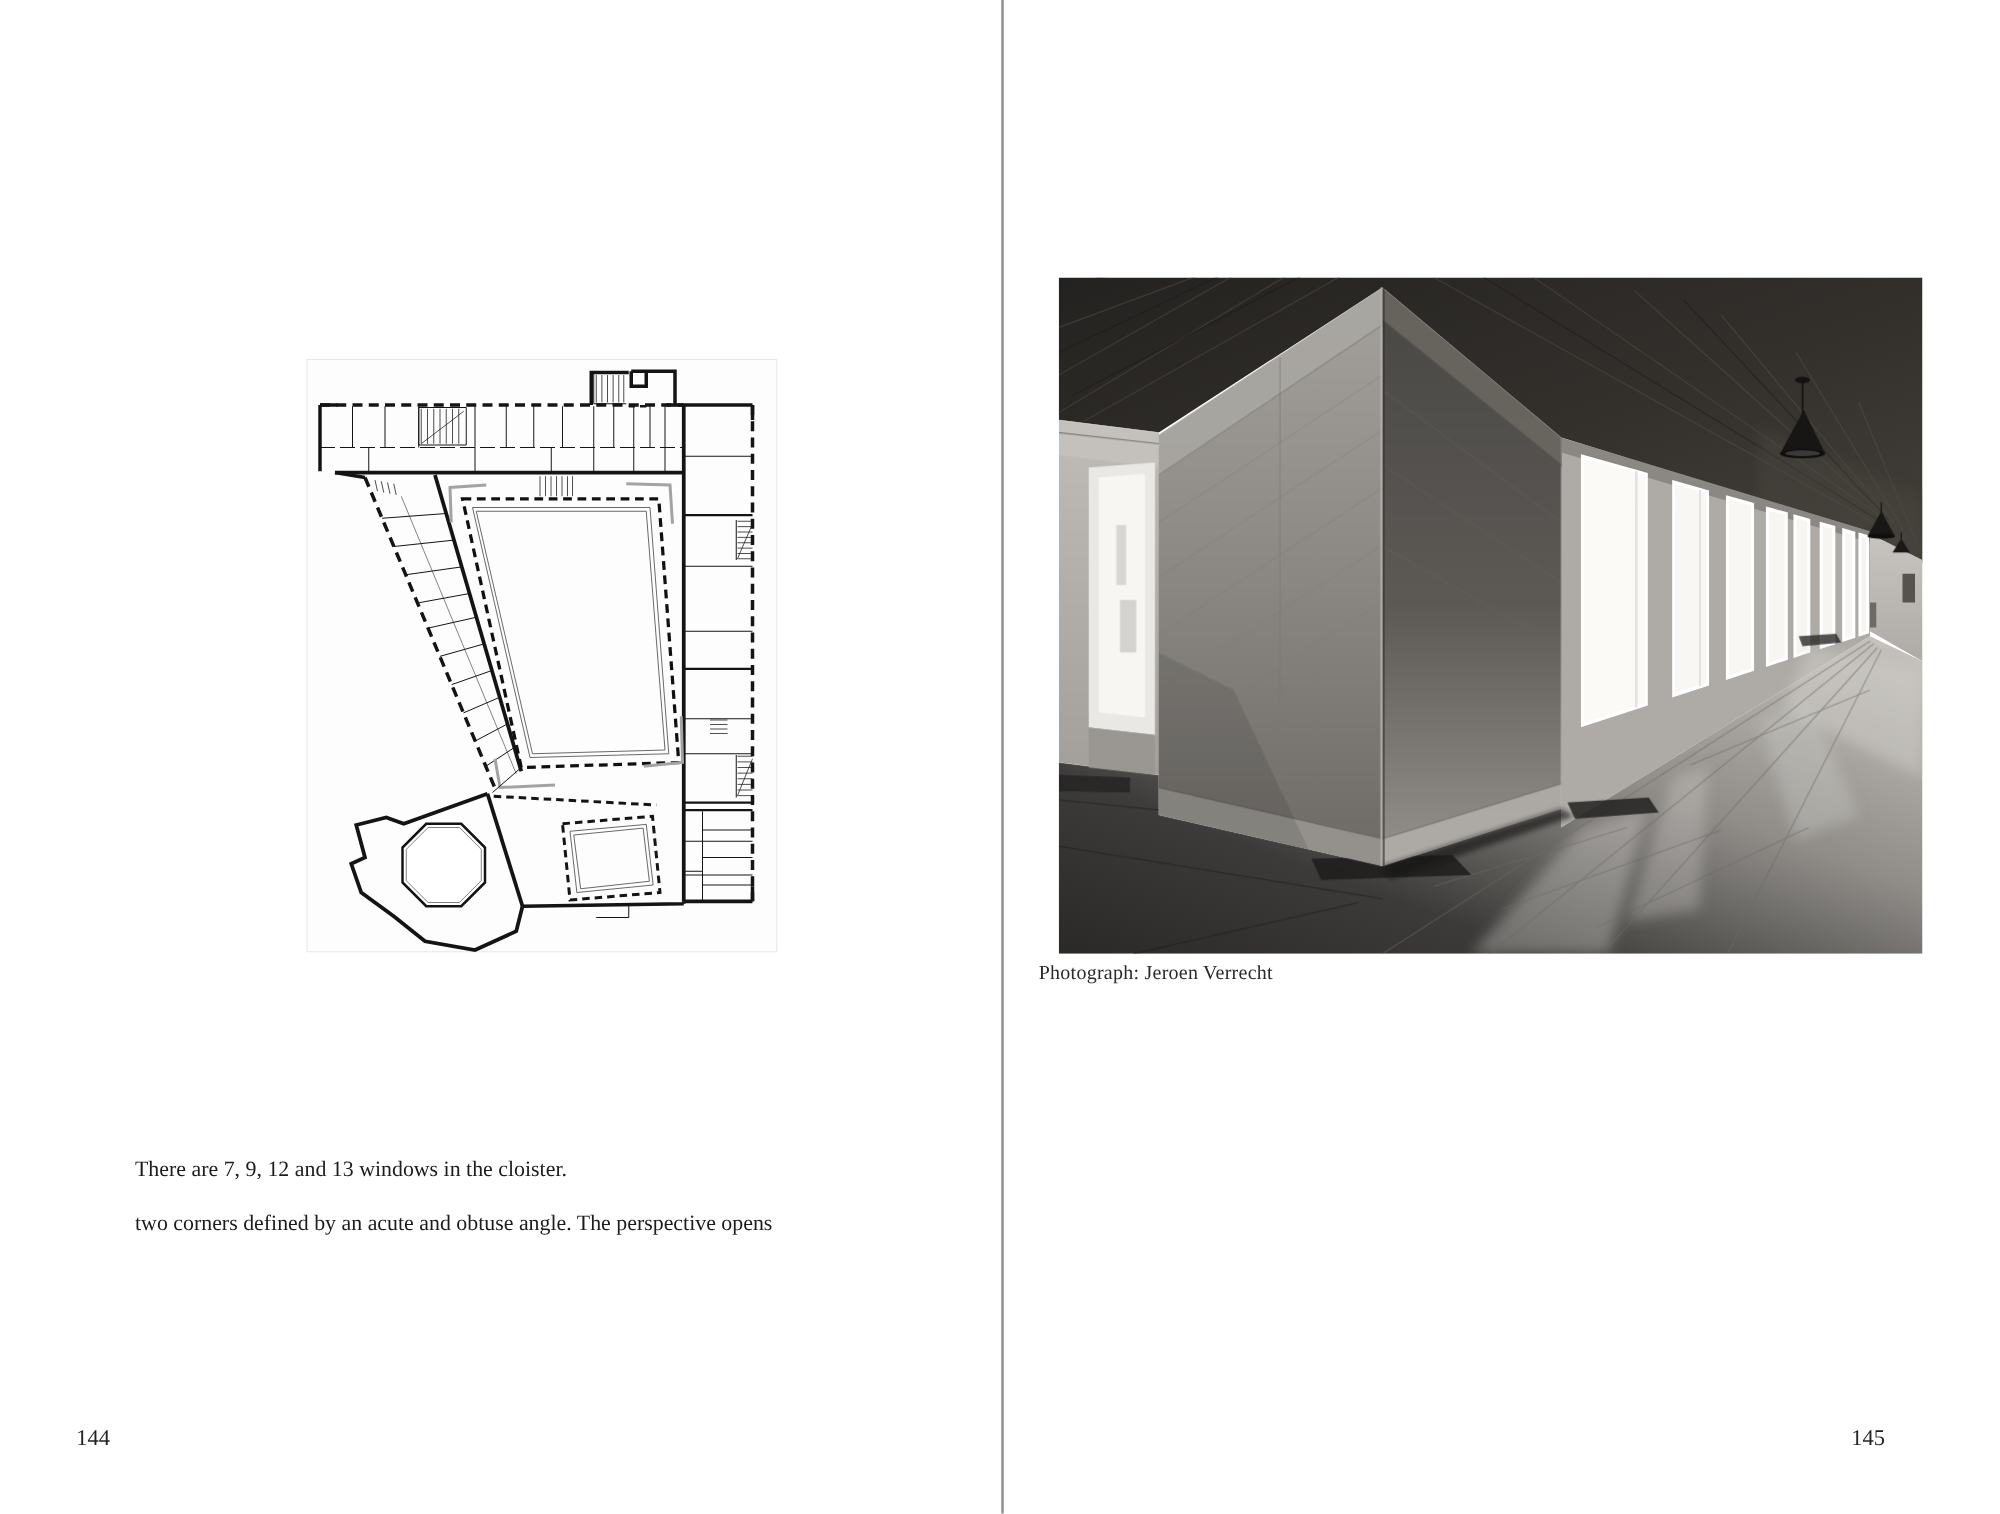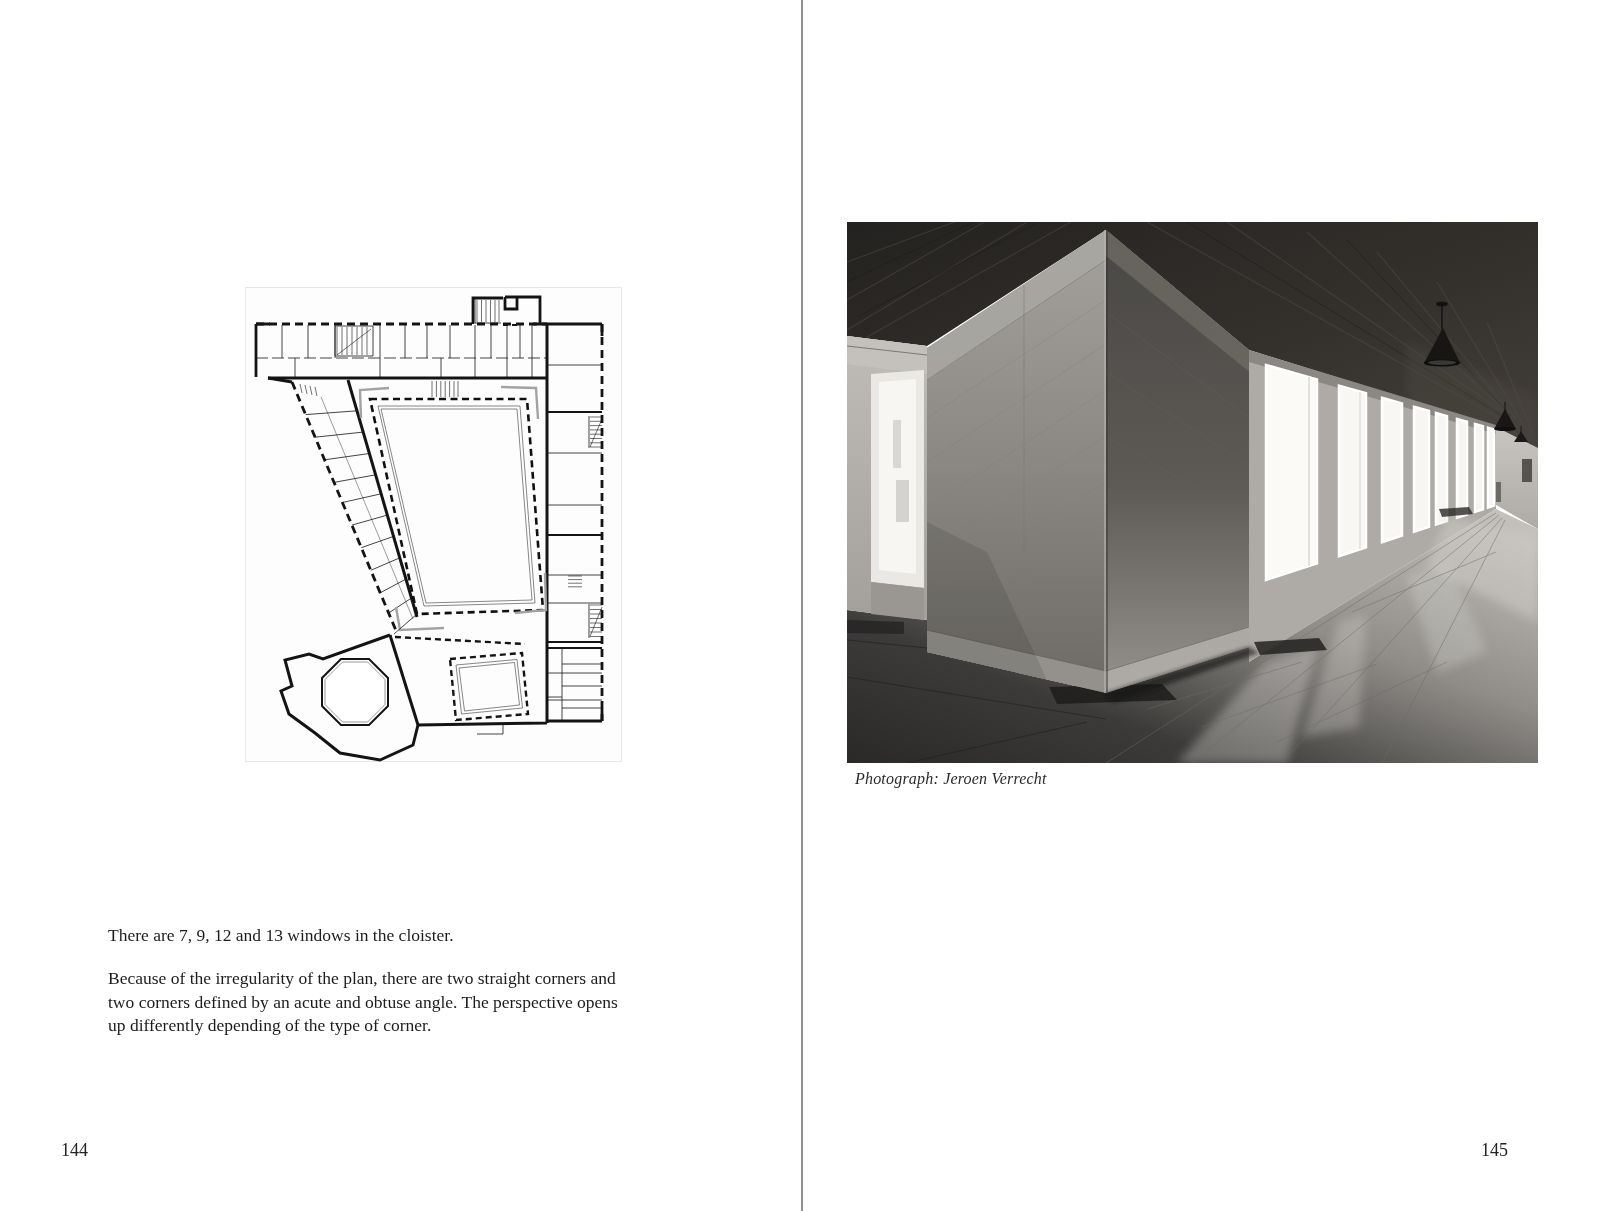--- a/index.html
+++ b/index.html
@@ -24,21 +24,21 @@
   .body-text{
     position:absolute;left:108px;
     font-size:17.5px;line-height:23.5px;color:#1c1c1a;
     font-feature-settings:"onum";
     white-space:nowrap;
   }
   .para1{top:924px;text-align:center;}
   .para2{top:967px;}
   .caption{
     position:absolute;left:831px;top:770px;
-    font-size:16px;font-style:italic;color:#2a2a28;letter-spacing:.2px;margin-left:24px;
+    font-size:16px;color:#2a2a28;letter-spacing:.2px;
   }
   .pagenum{
     position:absolute;top:1140px;font-size:18px;color:#222220;
   }
   .pagenum-left{left:61px;font-family:Liberation Serif, serif;}
   .pagenum-right{left:1481px;text-align:right;}
   svg{display:block;}
 </style>
 </head>
 <body>
@@ -127,23 +127,21 @@
         <path d="M140,417.5 L122.5,435 L97.5,435 L80,417.5 L80,392.5 L97.5,375 L122.5,375 L140,392.5 Z" stroke-width="0.6" stroke="#555555"></path>
       </g>
     </svg>
   </div>
 
   <div class="body-text para1">
     <div>There are 7, 9, 12 and 13 windows in the cloister.</div>
   </div>
 
   <div class="body-text para2">
-    <div>Because of the irregularity of the plan, there are two straight corners and</div>
     <div>two corners defined by an acute and obtuse angle. The perspective opens</div>
-    <div>up differently depending of the type of corner.</div>
   </div>
 
   <div class="pagenum pagenum-left">144</div>
 
   <div class="photo-figure">
     <svg width="691" height="541" viewBox="0 0 691 541">
       <defs>
         <linearGradient id="gCeil" x1="0" y1="0" x2="1" y2="1">
           <stop offset="0" stop-color="#242220"></stop>
           <stop offset="0.55" stop-color="#33302c"></stop>

